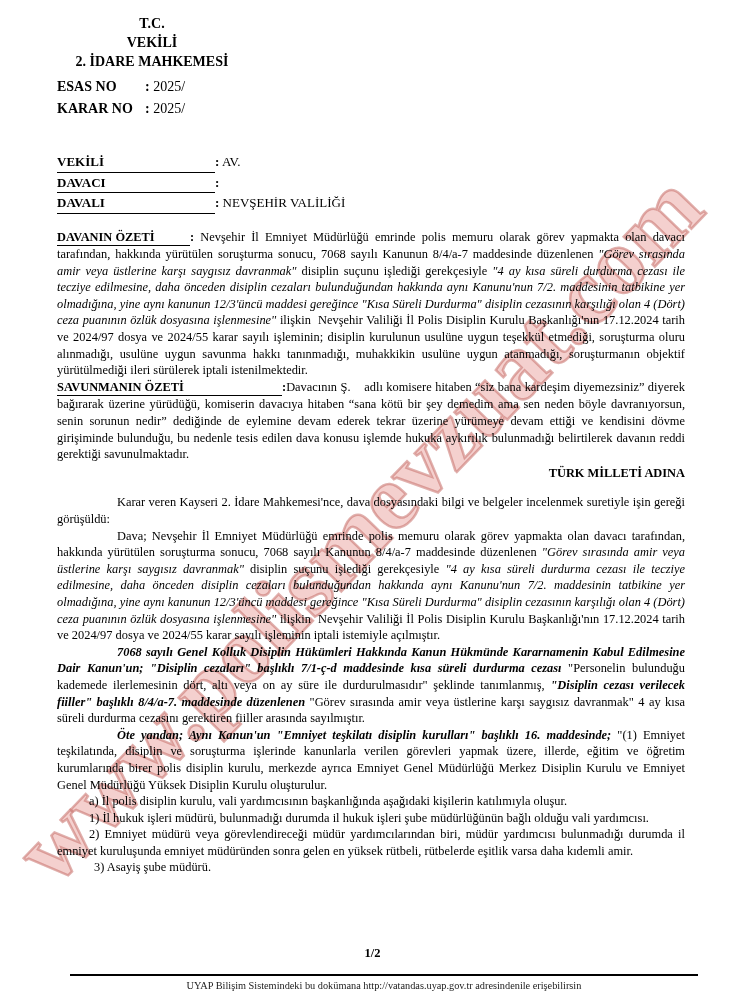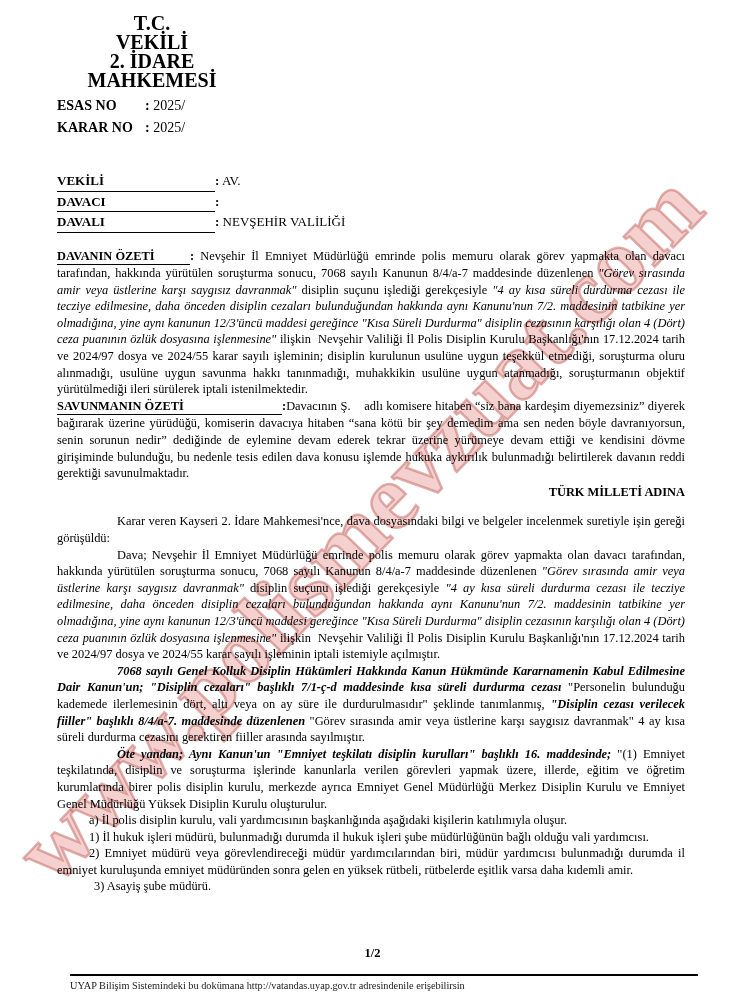--- a/index.html
+++ b/index.html
@@ -4,21 +4,21 @@
 <style>
   html,body{margin:0;padding:0;background:#888;}
   .page{
     position:relative;width:733px;height:1008px;background:#ffffff;
     font-family:"Liberation Serif","DejaVu Serif",serif;color:#000;
     overflow:hidden;margin:0 auto;
   }
   .content{position:absolute;left:57px;top:14px;width:628px;z-index:1;}
 
   
-  .court-header{width:190px;text-align:center;font-weight:bold;font-size:20px;line-height:19px;}
+  .court-header{width:190px;text-align:center;font-weight:bold;font-size:14px;line-height:19px;}
   .case-rows{margin-top:5px;font-size:14px;line-height:22px;}
   .case-label{display:inline-block;width:88px;font-weight:bold;}
   .case-colon{font-weight:bold;}
   .case-value{font-weight:normal;}
 
   
   .parties{margin-top:32px;font-size:13px;line-height:19.5px;}
   .party-row .plabel{display:inline-block;width:158px;border-bottom:1.5px solid #000;font-weight:bold;}
   .party-colon{font-weight:bold;}
   .party-value{font-weight:normal;}
@@ -47,21 +47,21 @@
     font-family:"Liberation Serif","DejaVu Serif",serif;
     font-weight:bold;font-size:94px;white-space:nowrap;
     -webkit-text-stroke:2.5px rgba(198,112,106,0.55);
     mix-blend-mode:multiply;z-index:10;pointer-events:none;
   }
 
   
   .page-number{position:absolute;top:946px;left:6px;width:100%;text-align:center;font-weight:bold;font-size:12.5px;z-index:1;}
   .footer{position:absolute;left:70px;right:35px;top:974px;z-index:1;}
   .footer-rule{border-top:2.5px solid #000;height:0;}
-  .footer-texts{display:flex;justify-content:flex-start;font-size:10.3px;color:#1a1a1a;margin-top:4px;}
+  .footer-texts{display:flex;justify-content:center;font-size:10.3px;color:#1a1a1a;margin-top:4px;}
 </style>
 </head>
 <body>
 
 <div class="page">
 
   <div class="content">
 
     <div class="court-header">
       <div>T.C.</div>

